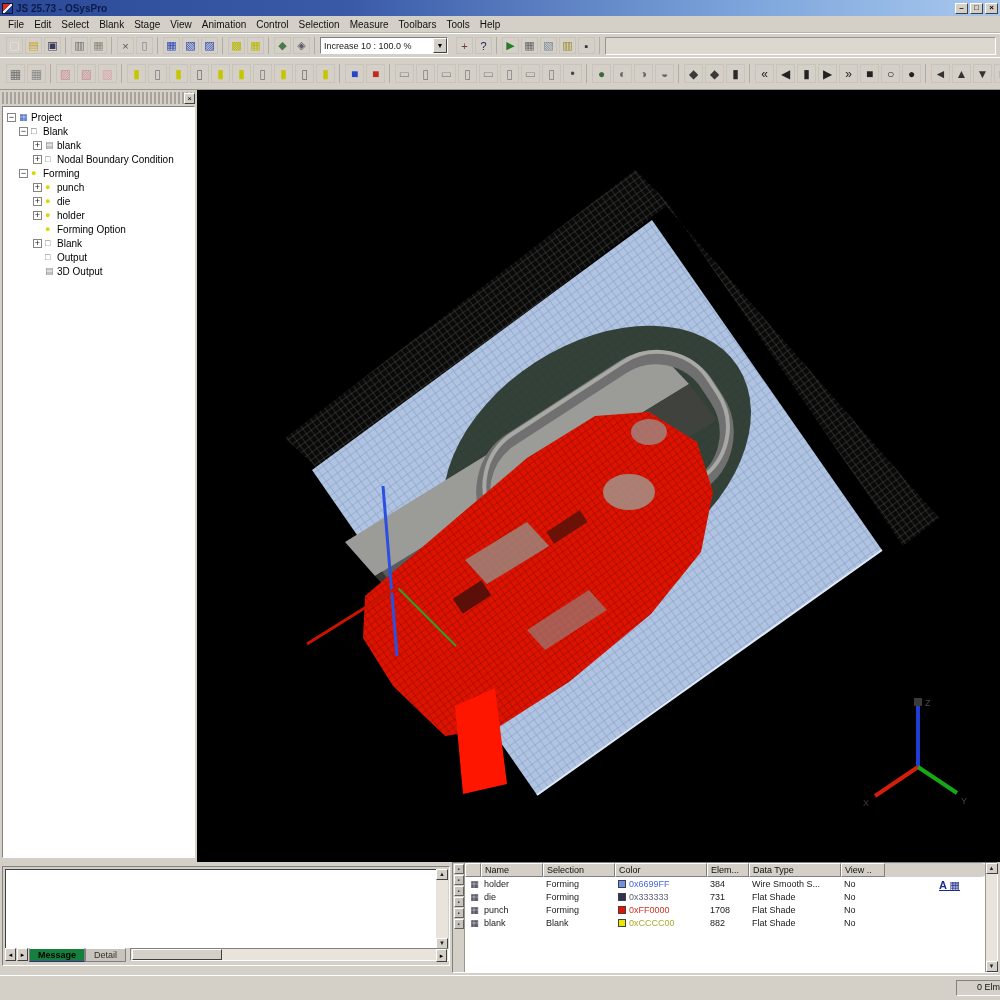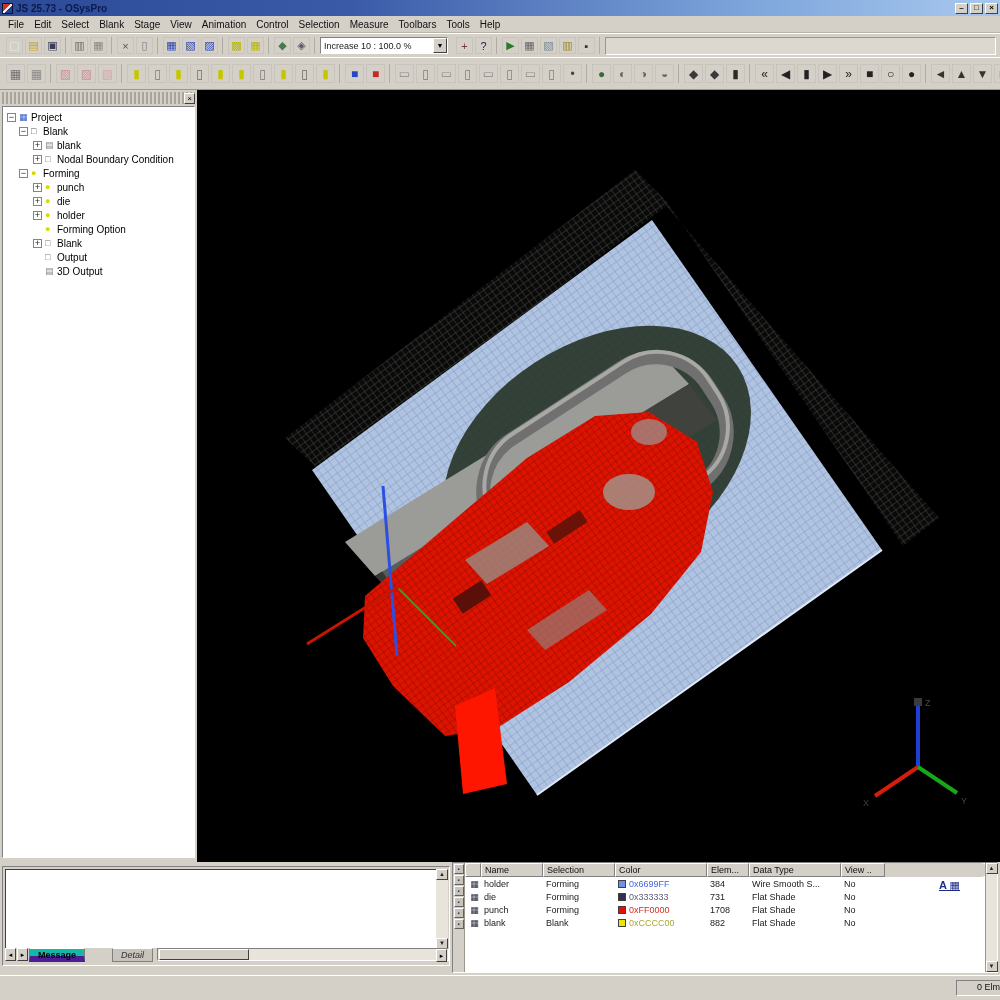--- a/index.html
+++ b/index.html
@@ -66,22 +66,22 @@
   #msg-white{position:absolute;left:2px;top:2px;width:432px;height:80px;background:#ffffff;
     border:1px solid;border-color:#404040 #d4d0c8 #d4d0c8 #404040;}
   #msg-vscroll{position:absolute;right:1px;top:2px;width:12px;height:80px;background:#e8e4dc;display:flex;
     flex-direction:column;justify-content:space-between;align-items:center;}
   .scr-btn{width:12px;height:11px;background:#d4d0c8;border:1px solid;border-color:#fff #404040 #404040 #fff;
     font-size:6px;text-align:center;line-height:9px;color:#202020;}
   #msg-tabsrow{position:absolute;left:2px;bottom:2px;width:444px;height:15px;display:flex;align-items:flex-start;}
   .tab-nav{width:11px;height:13px;background:#d4d0c8;border:1px solid;border-color:#fff #404040 #404040 #fff;
     font-size:7px;line-height:11px;text-align:center;margin-right:1px;}
   .tab{height:14px;padding:0 8px;font-size:9px;line-height:13px;border:1px solid #808080;border-top:1px solid #fff;}
-  .tab.active{background:#14b8a6;font-weight:bold;border-bottom:6px solid #4c1d95;}
-  .tab.inactive{background:#c8c4bc;color:#303030;font-style:italic;margin-left:27px;}
+  .tab.active{background:#15803d;font-weight:bold;border-bottom:1px solid #4c1d95;}
+  .tab.inactive{background:#c8c4bc;color:#303030;}
   #msg-hscroll{flex:1;height:13px;margin-left:4px;background:#e8e4dc;
     border:1px solid;border-color:#808080 #fff #fff #808080;position:relative;}
   #msg-thumb{position:absolute;left:1px;top:0;width:90px;height:11px;background:#d4d0c8;
     border:1px solid;border-color:#fff #404040 #404040 #fff;}
   #msg-hbtn{position:absolute;right:0;top:0;}
 
   #tablepane{position:absolute;left:452px;top:0;width:546px;height:111px;background:#ffffff;
     border:1px solid;border-color:#808080 #fff #fff #808080;}
   #side-strip{position:absolute;left:0;top:0;width:12px;height:109px;background:#d4d0c8;
     border-right:1px solid #9a968e;display:flex;flex-direction:column;align-items:center;padding-top:1px;}

